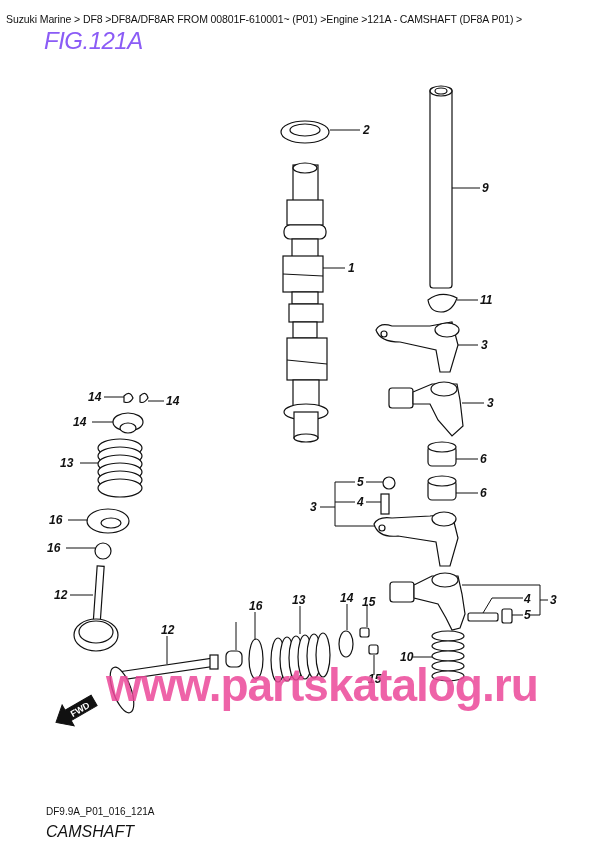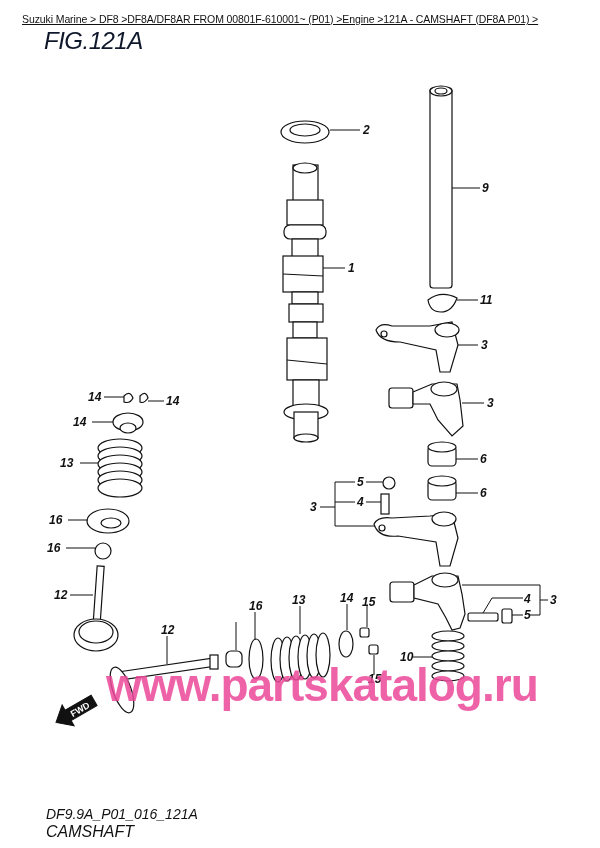--- a/index.html
+++ b/index.html
@@ -1,24 +1,24 @@
 <!DOCTYPE html>
 <html><head>
 <meta charset="utf-8">
 <style>
   html, body { margin:0; padding:0; background:#ffffff; }
   body { width:600px; height:848px; position:relative; overflow:hidden; font-family:"Liberation Sans", sans-serif; }
-  .breadcrumb { position:absolute; left:22px; top:13px; font-size:10.5px; color:#111; white-space:nowrap; letter-spacing:-0.1px;text-decoration:underline; }
-  .fig-title { position:absolute; left:44px; top:27px; font-size:24px; font-style:italic; color:#0f172a; letter-spacing:-0.5px; }
+  .breadcrumb { position:absolute; left:6px; top:13px; font-size:10.5px; color:#111; white-space:nowrap; letter-spacing:-0.1px; }
+  .fig-title { position:absolute; left:44px; top:27px; font-size:24px; font-style:italic; color:#8b5cf6; letter-spacing:-0.5px; }
   .diagram { position:absolute; left:0; top:0; width:600px; height:848px; }
   .label { font-family:"Liberation Sans", sans-serif; font-style:italic; font-weight:bold; font-size:12px; fill:#111; }
   .part { fill:#fff; stroke:#111; stroke-width:1.2; }
   .line { stroke:#111; stroke-width:1; fill:none; }
   .watermark { position:absolute; left:106px; top:658px; font-size:46px; font-weight:bold; color:#ec4899; opacity:0.85; letter-spacing:-1px; white-space:nowrap; }
-  .footer-code { position:absolute; left:46px; top:806px; font-size:14px; font-style:italic; color:#111; }
+  .footer-code { position:absolute; left:46px; top:806px; font-size:10px; color:#111; }
   .footer-name { position:absolute; left:46px; top:823px; font-size:16px; font-style:italic; color:#111; }
 </style>
 </head>
 <body>
 
 <div class="breadcrumb">Suzuki Marine &gt; DF8 &gt;DF8A/DF8AR FROM 00801F-610001~ (P01) &gt;Engine &gt;121A - CAMSHAFT (DF8A P01) &gt;</div>
 <div class="fig-title">FIG.121A</div>
 
 <svg class="diagram" viewBox="0 0 600 848" xmlns="http://www.w3.org/2000/svg">
 

